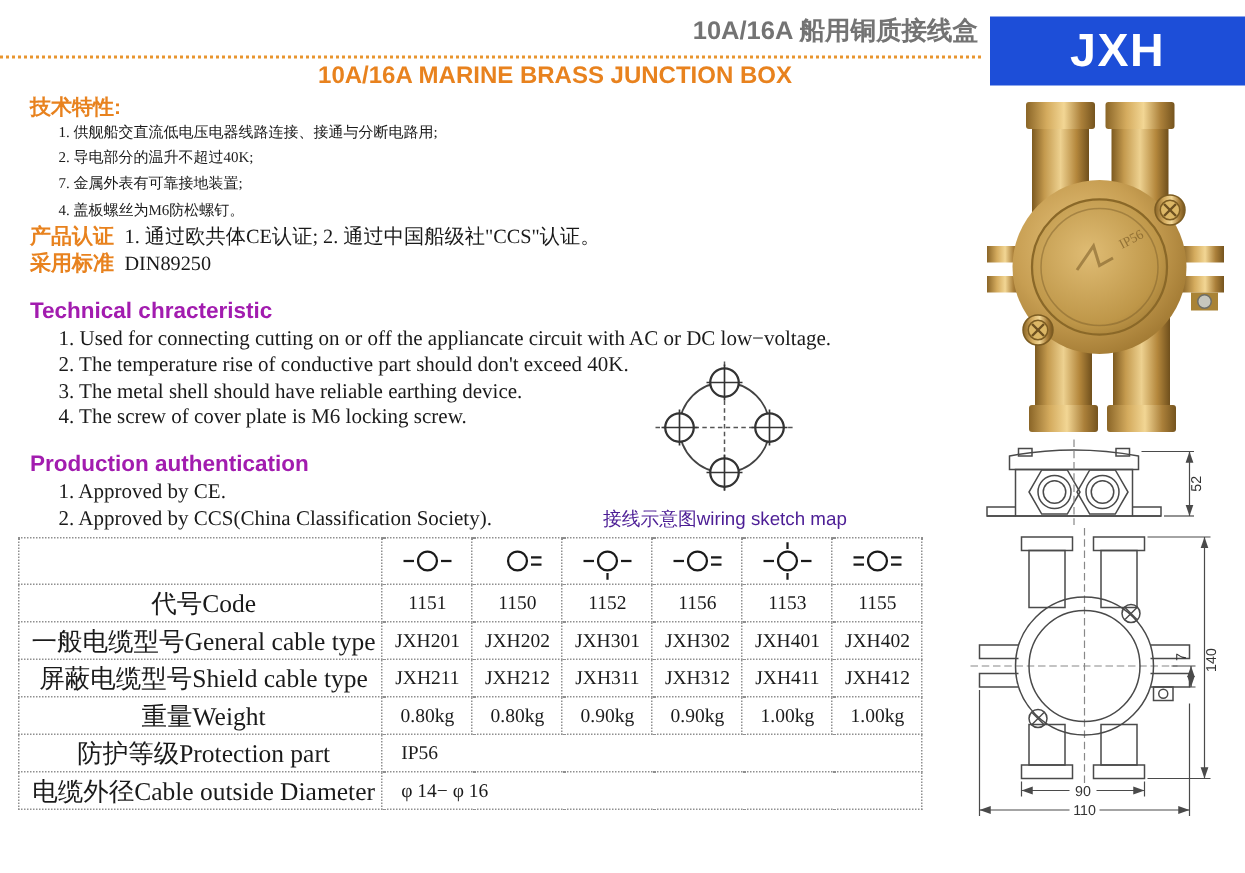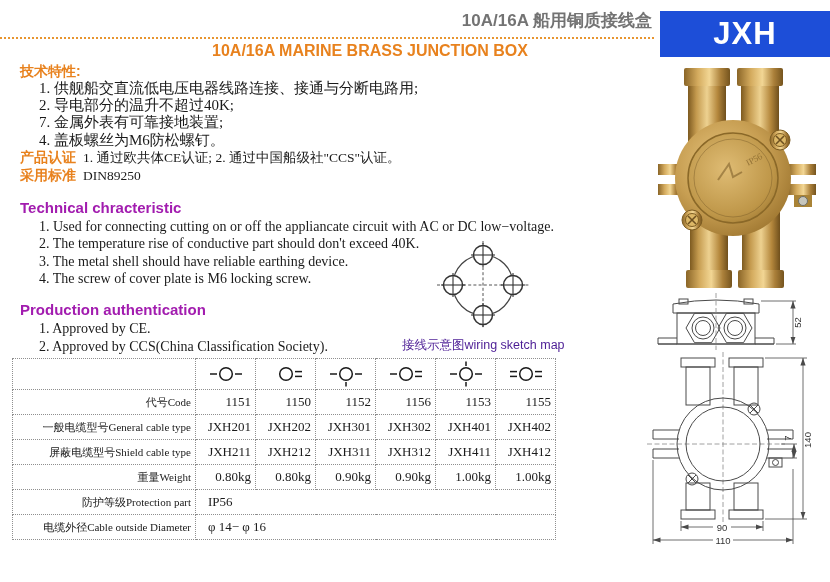--- a/index.html
+++ b/index.html
@@ -14,36 +14,36 @@
   .title-en{position:absolute;top:42px;left:90px;width:560px;text-align:center;
         font:bold 16px "Liberation Sans","DejaVu Sans",sans-serif;color:#e8821e;white-space:nowrap}
   .badge{position:absolute;left:660px;top:11px;width:170px;height:46px;background:#1d4ed8;color:#fff;
         display:flex;align-items:center;justify-content:center;
         font:bold 31px "Liberation Sans","DejaVu Sans",sans-serif;letter-spacing:1px}
 
   
   .text-block{position:absolute;left:20px;top:63px;width:628px}
   .h-cn{font:bold 14px "Liberation Sans","DejaVu Sans",sans-serif;color:#e8821e;line-height:17px}
   .h-en{font:bold 15px "Liberation Sans","DejaVu Sans",sans-serif;color:#a21caf;line-height:21px;margin-top:12px}
-  .item-cn{font-size:15px;line-height:17.2px;padding-left:19px}
+  .item-cn{font-size:10px;line-height:17.2px;padding-left:19px}
   .item-en{font-size:14px;line-height:17.4px;padding-left:19px}
   .inline-line{line-height:17.5px;font-size:13.5px}
   .inline-line .lbl{font:bold 14px "Liberation Sans","DejaVu Sans",sans-serif;color:#e8821e;margin-right:7px}
   .adopt-line{margin-top:1px;line-height:19px;font-size:14px}
   .adopt-line .lbl-en{font:bold 15px "Liberation Sans","DejaVu Sans",sans-serif;color:#be185d;margin-right:8px}
 
   
   .sketch{position:absolute;left:402px;top:240px;width:162px;text-align:center}
   .sketch figcaption{font:12.5px "Liberation Sans","DejaVu Sans",sans-serif;color:#4c1d95;margin-top:1px;white-space:nowrap}
 
   
   .spec-table{position:absolute;left:12px;top:358px;border-collapse:collapse;table-layout:fixed;background:#fff}
-  .spec-table td{border:1px dotted #8f8f8f;font-size:13px;height:25px;padding:0 4px;text-align:right;vertical-align:middle}
+  .spec-table td{border:1px dotted #8f8f8f;font-size:13px;height:25px;padding:0 4px;text-align:center;vertical-align:middle}
   .spec-table tr.symrow td{height:31px}
-  .spec-table td.rowlabel{text-align:right;padding-left:8px;font-size:11px;white-space:nowrap}
+  .spec-table td.rowlabel{text-align:center;padding-left:8px;font-size:17px;white-space:nowrap}
   .spec-table td.span-val{text-align:left;padding-left:12px}
   .symcell svg{display:block;margin:0 auto}
   .symcell line,.symcell circle{stroke:#1a1a1a;stroke-width:1.5;fill:none}
 
   
   .photo{position:absolute;left:658px;top:58px}
   .draw-side{position:absolute;left:648px;top:292px}
   .draw-front{position:absolute;left:645px;top:352px}
   .dim{font:9.5px "Liberation Sans","DejaVu Sans",sans-serif;fill:#333}
 </style>

